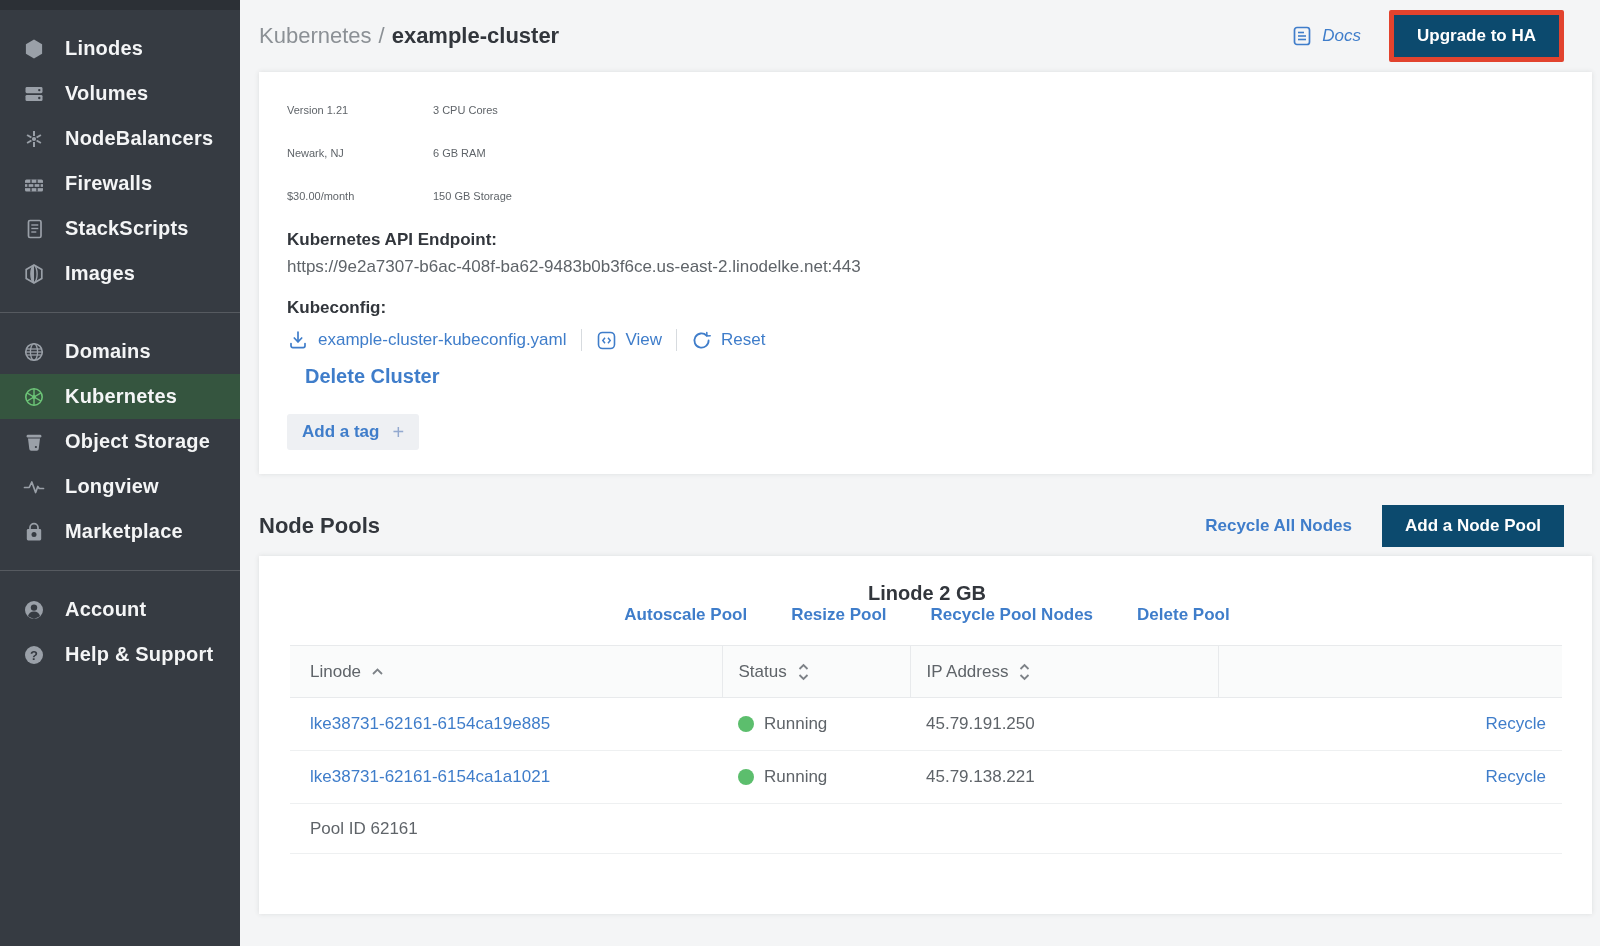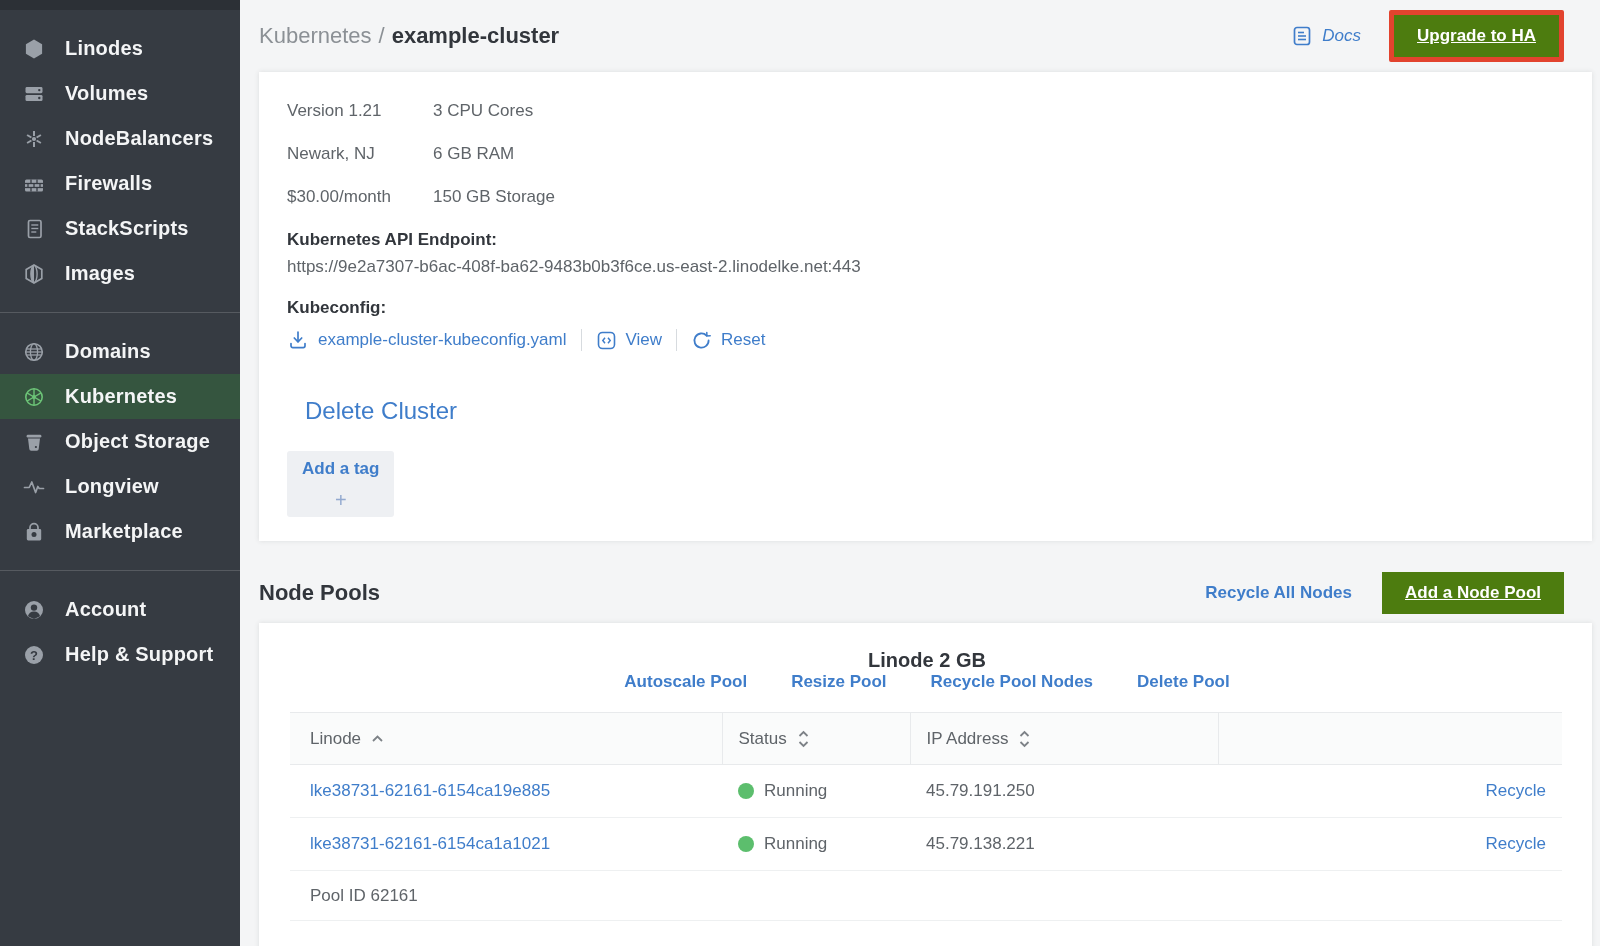--- a/index.html
+++ b/index.html
@@ -33,47 +33,46 @@
     padding-right:28px;
   }
   .breadcrumb { font-size:22px; color:#8b9095; }
   .breadcrumb .crumb-link { color:#8b9095; text-decoration:none; cursor:pointer; }
   .breadcrumb .sep { margin:0 7px; }
   .breadcrumb .page-title { color:#32363c; font-weight:700; }
   .header-right { display:flex; align-items:center; }
   .docs-link { display:flex; align-items:center; gap:9px; color:#3f7dca; font-size:17px; text-decoration:none; cursor:pointer; margin-right:28px;font-style:italic; }
   .upgrade-wrap { border:5px solid #e2432e; border-radius:2px; }
   .btn-primary {
-    background:#4d7c0f; color:#fff; font-weight:700; font-size:17px;
+    background:#0c4a6e; color:#fff; font-weight:700; font-size:17px;
     font-family:"Liberation Sans", sans-serif;
-    padding:11px 23px; border:none; cursor:pointer; white-space:nowrap;text-decoration:underline;
+    padding:11px 23px; border:none; cursor:pointer; white-space:nowrap;
   }
   
   .card { background:#fff; box-shadow:0 0 5px rgba(50,54,60,.12); }
   .summary-card { padding:26px 28px 24px; }
   .spec-grid {
     display:grid; grid-template-columns:146px auto; row-gap:18px;
-    font-size:17px; line-height:25px; color:#5f6469;
+    font-size:11px; line-height:25px; color:#5f6469;
   }
   .block-label { font-weight:700; color:#32363c; font-size:17px; margin-top:21px; }
   .endpoint-url { font-size:17px; color:#5f6469; margin-top:7px; }
   .kubeconfig-row { display:flex; align-items:center; margin-top:11px; font-size:17px; }
   .kc-link { display:flex; align-items:center; gap:9px; color:#3f7dca; text-decoration:none; cursor:pointer; }
   .kc-sep { width:1px; height:22px; background:#d7dbdf; margin:0 14px; }
   .delete-cluster {
-    display:block; margin:46px 0 0 18px; font-size:24px; font-weight:400;
+    display:block; margin:14px 0 0 18px; font-size:20px; font-weight:700;
     color:#3f7dca; background:none; border:none; cursor:pointer;
     font-family:"Liberation Sans", sans-serif;
   }
   .add-tag {
     margin-top:26px; display:inline-flex; align-items:center; gap:13px;
     background:#eef0f3; border:none; border-radius:3px; padding:8px 15px;
     font-size:17px; font-weight:700; color:#3f7dca; cursor:pointer;
     font-family:"Liberation Sans", sans-serif;
-    flex-direction:column;
   }
   .add-tag .plus { color:#93a9cf; font-size:20px; font-weight:400; line-height:17px; }
   
   .section-header {
     display:flex; align-items:center; justify-content:space-between;
     margin:30px 0 8px; padding-right:28px; height:44px;
   }
   .section-title { font-size:22px; font-weight:700; color:#32363c; }
   .section-actions { display:flex; align-items:center; gap:30px; }
   .link-bold { color:#3f7dca; font-weight:700; font-size:17px; text-decoration:none; cursor:pointer; white-space:nowrap; }

